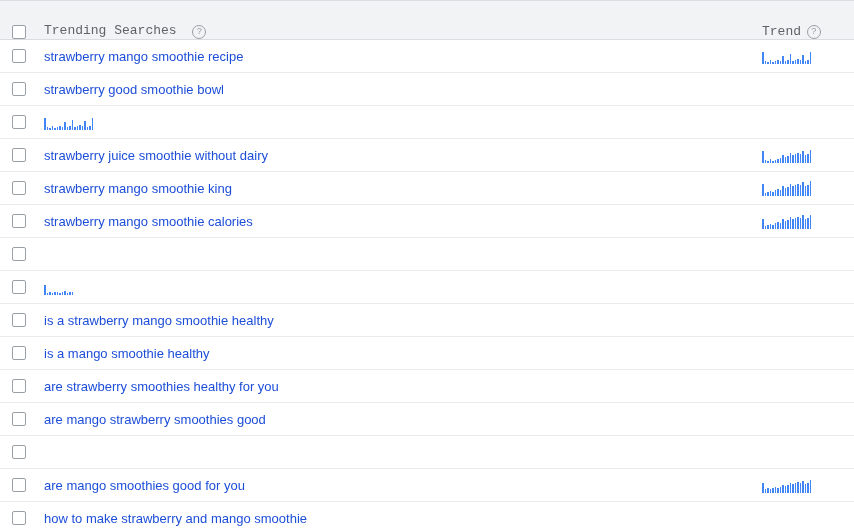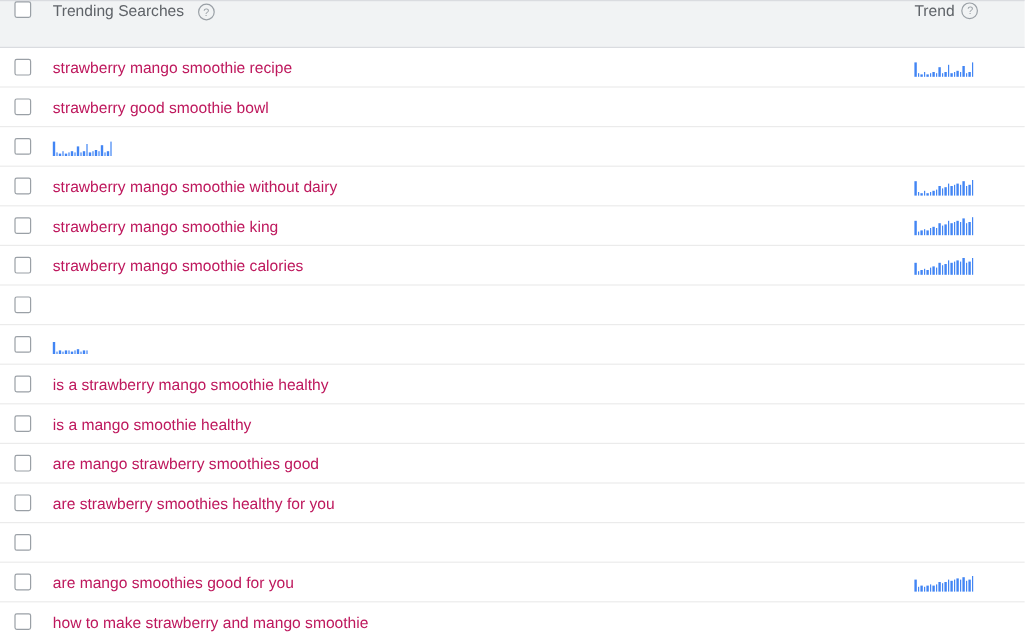--- a/index.html
+++ b/index.html
@@ -1,21 +1,21 @@
 <!DOCTYPE html>
 <html><head>
   <meta charset="utf-8">
   <style>
     * { box-sizing: border-box; margin: 0; padding: 0; }
     body { font-family: Arial, sans-serif; font-size: 13px; color: #5f6368; width: 854px; background: #fff; }
-    .header-row { display: flex; align-items: flex-start; background: #f1f3f4; height: 40px; border-bottom: 1px solid #dadce0; border-top: 1px solid #dadce0; padding: 0 12px; }
+    .header-row { display: flex; align-items: flex-end; background: #f1f3f4; height: 40px; border-bottom: 1px solid #dadce0; border-top: 1px solid #dadce0; padding: 0 12px; font-family: Liberation Mono, monospace; }
     .data-row { display: flex; align-items: center; height: 33px; border-bottom: 1px solid #ebebeb; padding: 0 12px; }
     .checkbox-cell { width: 32px; display: flex; align-items: center; }
     .checkbox { width: 14px; height: 14px; border: 1.5px solid #9aa0a6; border-radius: 2px; background: #fff; cursor: pointer; }
-    .text-cell { flex: 1; color: #be185d; }
+    .text-cell { flex: 1; color: #1d4ed8; }
     .header-row .text-cell { color: #5f6368; }
     .trend-cell { width: 80px; display: flex; align-items: center; justify-content: flex-start; }
     .trend-header { width: 80px; display: flex; align-items: center; gap: 6px; color: #5f6368; }
     .help-icon { width: 14px; height: 14px; border: 1.2px solid #9aa0a6; border-radius: 50%; display: inline-flex; align-items: center; justify-content: center; font-size: 9px; color: #9aa0a6; margin-left: 8px; cursor: pointer; }
     .sparkline { display: flex; align-items: flex-end; gap: 1px; height: 16px; }
     .spark-bar { width: 1.5px; background: #4285f4; }
   </style>
 </head>
 <body>
 
@@ -97,21 +97,21 @@
           <div class="spark-bar" style="height: 3px;"></div>
           <div class="spark-bar" style="height: 4px;"></div>
           <div class="spark-bar" style="height: 12px;"></div>
         </div>
       </div>
     </div>
     <div class="data-row">
       <div class="checkbox-cell">
         <div class="checkbox"></div>
       </div>
-      <div class="text-cell">strawberry mango smoothie without dairy</div>
+      <div class="text-cell">strawberry juice smoothie without dairy</div>
       <div class="trend-cell">
         <div class="sparkline">
           <div class="spark-bar" style="height: 12px;"></div>
           <div class="spark-bar" style="height: 3px;"></div>
           <div class="spark-bar" style="height: 2px;"></div>
           <div class="spark-bar" style="height: 4px;"></div>
           <div class="spark-bar" style="height: 2px;"></div>
           <div class="spark-bar" style="height: 3px;"></div>
           <div class="spark-bar" style="height: 4px;"></div>
           <div class="spark-bar" style="height: 5px;"></div>
@@ -228,28 +228,28 @@
       <div class="checkbox-cell">
         <div class="checkbox"></div>
       </div>
       <div class="text-cell">is a mango smoothie healthy</div>
       <div class="trend-cell"></div>
     </div>
     <div class="data-row">
       <div class="checkbox-cell">
         <div class="checkbox"></div>
       </div>
+      <div class="text-cell">are strawberry smoothies healthy for you</div>
+      <div class="trend-cell"></div>
+    </div>
+    <div class="data-row">
+      <div class="checkbox-cell">
+        <div class="checkbox"></div>
+      </div>
       <div class="text-cell">are mango strawberry smoothies good</div>
-      <div class="trend-cell"></div>
-    </div>
-    <div class="data-row">
-      <div class="checkbox-cell">
-        <div class="checkbox"></div>
-      </div>
-      <div class="text-cell">are strawberry smoothies healthy for you</div>
       <div class="trend-cell"></div>
     </div>
     <div class="data-row">
       <div class="checkbox-cell">
         <div class="checkbox"></div>
       </div>
       <div class="trend-cell"></div>
     </div>
     <div class="data-row">
       <div class="checkbox-cell">

